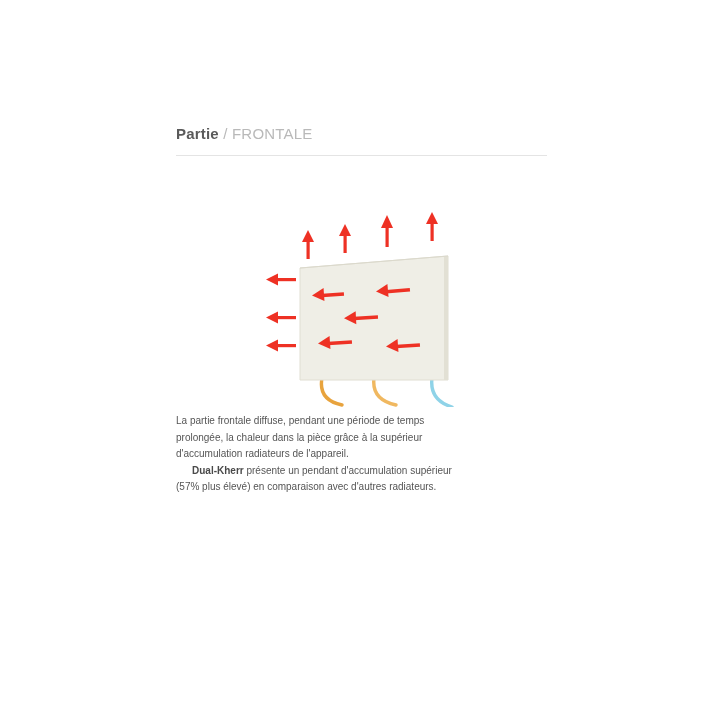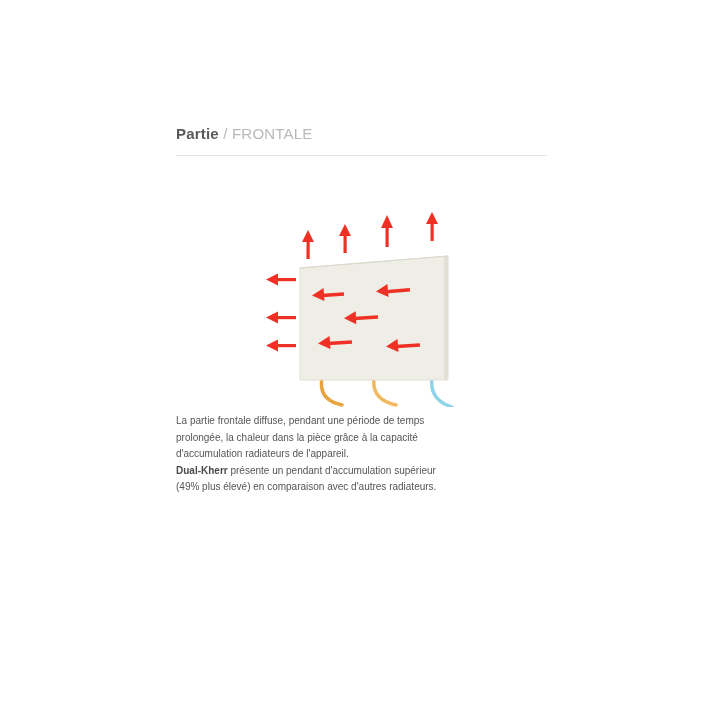--- a/index.html
+++ b/index.html
@@ -53,20 +53,21 @@
   .caption {
     margin-top: 6px;
     font-size: 10px;
     line-height: 16.5px;
     color: #555555;
     width: 360px;
   }
   .caption b {
     font-weight: bold;
     color: #4a4a4a;
+    margin-left: 16px;
   }
   .cap-line { display: block; }
 </style>
 </head>
 <body>
 
 <div class="page">
 
   <div class="heading">
     <span class="strong">Partie</span>
@@ -144,19 +145,19 @@
         <g>
           <rect x="220" y="182" width="24" height="3.5" transform="rotate(-4 232 184)"></rect>
           <polygon points="210,184 222,177.5 222,190.5" transform="rotate(-4 216 184)"></polygon>
         </g>
       </g>
     </svg>
   </div>
 
   <div class="caption">
     <span class="cap-line">La partie frontale diffuse, pendant une période de temps</span>
-    <span class="cap-line">prolongée, la chaleur dans la pièce grâce à la capacité</span>
+    <span class="cap-line">prolongée, la chaleur dans la pièce grâce à la supérieur</span>
     <span class="cap-line">d'accumulation radiateurs de l'appareil.</span>
     <span class="cap-line"><b>Dual-Kherr</b><span> présente un pendant d'accumulation supérieur</span></span>
-    <span class="cap-line">(49% plus élevé) en comparaison avec d'autres radiateurs.</span>
+    <span class="cap-line">(57% plus élevé) en comparaison avec d'autres radiateurs.</span>
   </div>
 
 </div>
 
 </body></html>

